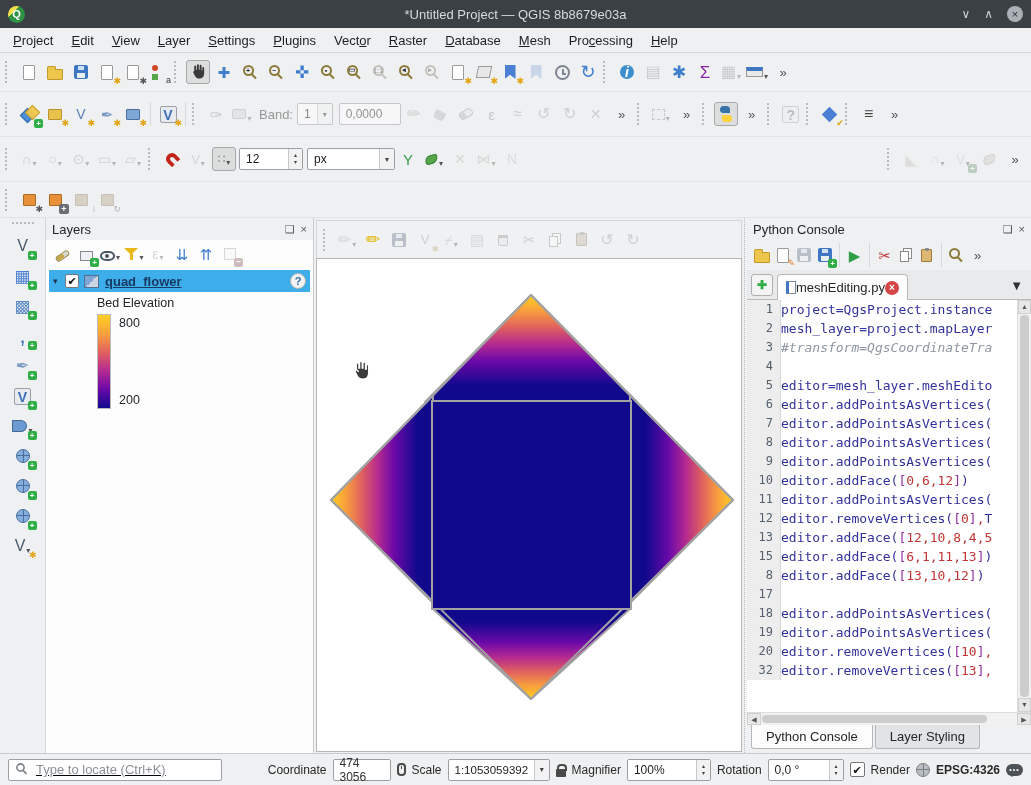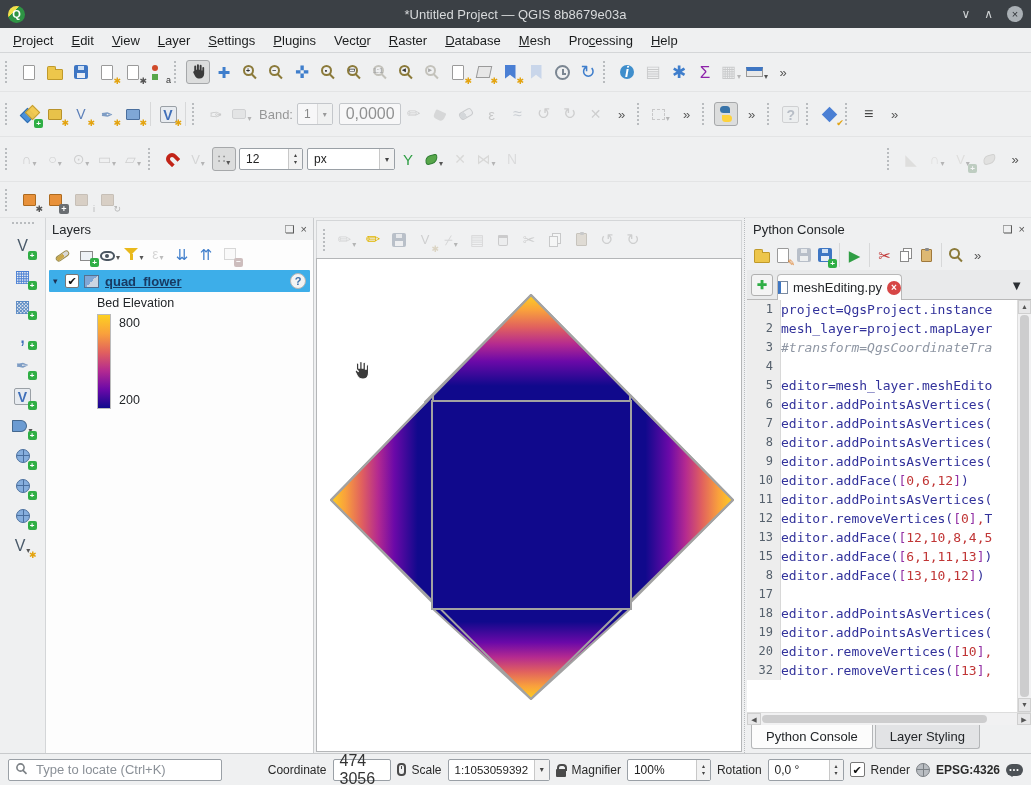--- a/index.html
+++ b/index.html
@@ -97,21 +97,21 @@
   .i-style::after{content:'';position:absolute;bottom:0;left:1px;width:6px;height:6px;background:#57a64a;}
   .i-lock{width:10px;height:8px;background:#4a4a4a;border-radius:1px;margin-top:6px;}
   .i-lock::before{content:'';position:absolute;top:-5px;left:1px;width:6px;height:5px;border:2px solid #4a4a4a;border-bottom:none;border-radius:4px 4px 0 0;}
   .i-mouse{width:9px;height:13px;border:2px solid #4a4a4a;border-radius:4px;}
   .i-mouse::before{content:'';position:absolute;top:1px;left:2px;width:1px;height:3px;background:#4a4a4a;}
   .i-bubble{width:17px;height:12px;background:#4d5257;border-radius:6px;color:#fff;font-size:7px;line-height:11px;text-align:center;letter-spacing:1px;}
   .i-bubble::after{content:'';position:absolute;bottom:-4px;left:3px;border:3px solid transparent;border-top-color:#4d5257;}
   
   .wlabel{font-size:13px;color:#2a2a2a;margin:0 4px;}
   .wlabel.dis{opacity:.45;}
-  .inputbox{height:22px;border:1px solid #9aa0a6;background:#fff;border-radius:2px;display:inline-flex;align-items:center;padding:0 6px;font-size:16px;color:#333;}
+  .inputbox{height:22px;border:1px solid #9aa0a6;background:#fff;border-radius:2px;display:inline-flex;align-items:center;padding:0 6px;font-size:12px;color:#333;}
   .inputbox.dis{opacity:.5;}
   .spin{height:22px;border:1px solid #9aa0a6;background:#fff;border-radius:2px;display:inline-flex;align-items:stretch;}
   .spin .val{padding:0 6px;font-size:12px;color:#222;display:flex;align-items:center;}
   .spin .btns{display:flex;flex-direction:column;justify-content:center;border-left:1px solid #c8c8c8;background:#f2f2f2;width:14px;align-items:center;}
   .spin .btns span{font-size:6px;line-height:7px;color:#444;}
   .combo{height:22px;border:1px solid #9aa0a6;background:#fff;border-radius:2px;display:inline-flex;align-items:center;font-size:12px;color:#222;}
   .combo .cv{padding:0 6px;}
   .combo .ca{width:15px;text-align:center;font-size:8px;color:#444;border-left:1px solid #c8c8c8;align-self:stretch;display:flex;align-items:center;justify-content:center;background:#f2f2f2;}
   .combo.dis{opacity:.5;}
   
@@ -143,21 +143,21 @@
   .ctools{height:38px;display:flex;align-items:center;padding:0 4px;border:1px solid #d4d6d8;border-bottom:none;margin:2px 2px 0 2px;background:#f0f1f2;flex:none;}
   .canvas{flex:1;margin:0 2px 1px 2px;background:#fff;border:1px solid #b4b6b8;position:relative;overflow:hidden;}
   .handcur{position:absolute;left:33px;top:100px;width:22px;height:24px;}
   .vsplit{width:3px;background:#eff0f1;border-left:1px dotted #b9bcbf;flex:none;}
   
   .right{width:284px;display:flex;flex-direction:column;flex:none;background:#eff0f1;min-height:0;}
   .rtools{height:30px;display:flex;align-items:center;padding:0 4px;background:#eff0f1;flex:none;}
   .rtools .tbtn{min-width:21px;height:22px;margin:0;}
   .tabbar{height:30px;display:flex;align-items:flex-end;background:#e9eaeb;border-bottom:1px solid #b9b9b9;padding:0 2px;flex:none;}
   .newtab{width:22px;height:22px;border:1px solid #b0b0b0;background:#f4f4f4;border-radius:3px;color:#2fae45;font-size:12px;font-weight:bold;text-align:center;line-height:20px;margin:0 4px 3px 2px;}
-  .etab{height:26px;background:#fdfdfd;border:1px solid #b9b9b9;border-bottom:none;border-radius:4px 4px 0 0;display:flex;align-items:center;gap:5px;padding:0 0;margin-bottom:-1px;}
+  .etab{height:26px;background:#fdfdfd;border:1px solid #b9b9b9;border-bottom:none;border-radius:4px 4px 0 0;display:flex;align-items:center;padding:0 8px;margin-bottom:-1px;}
   .etab .ticon{width:10px;height:13px;background:#fff;border:1px solid #7a8aa0;border-left:3px solid #3e76c3;}
   .etab .ttext{font-size:13px;color:#232629;}
   .etab .tclose{width:14px;height:14px;border-radius:50%;background:#d64545;color:#fff;font-size:10px;line-height:13px;text-align:center;font-weight:bold;}
   .tablist{margin-left:auto;color:#2b2f33;font-size:13px;padding:0 6px 6px 0;}
   .editor{flex:1;display:flex;position:relative;background:#fff;min-height:0;overflow:hidden;}
   .codelines{flex:1;overflow:hidden;font-family:"DejaVu Sans Mono",monospace;font-size:13px;line-height:19px;}
   .cl{display:flex;height:19px;white-space:pre;}
   .ln{width:34px;flex:none;background:#ededed;border-right:1px solid #d8d8d8;color:#55606c;text-align:right;padding-right:7px;font-size:12px;}
   .ct{padding-left:0;color:#32329b;overflow:hidden;}
   .ct b{font-weight:normal;} .ct i.tk-c{color:#8e96a3;}
@@ -167,21 +167,21 @@
   .vthumb{flex:1;margin:1px 2px;background:#cdcdce;border-radius:4px;}
   .hscroll{height:13px;display:flex;background:#f1f1f2;border-top:1px solid #ddd;flex:none;}
   .hscroll .sbtn{width:14px;height:100%;}
   .hthumb{flex:1;margin:2px 1px;background:#cdcdce;border-radius:4px;margin-right:30px;}
   .btabs{height:28px;display:flex;align-items:flex-start;gap:2px;padding:0 4px;background:#eff0f1;flex:none;}
   .btab{height:24px;padding:0 14px;font-size:13px;display:flex;align-items:center;border:1px solid #b4b6b8;border-top:none;border-radius:0 0 3px 3px;color:#232629;}
   .btab.on{background:#fcfcfc;}
   .btab.off{background:#e2e3e5;}
   
   .statusbar{height:32px;border-top:1px solid #c8cacc;background:#eff0f1;display:flex;align-items:center;padding:0 8px;gap:6px;flex:none;}
-  .locator{width:214px;height:22px;border:1px solid #9aa0a6;border-radius:2px;background:#fff;display:flex;align-items:center;gap:6px;padding:0 6px;}
+  .locator{width:214px;height:22px;border:1px solid #9aa0a6;border-radius:2px;background:#fff;display:flex;align-items:center;gap:6px;padding:0 6px;text-decoration:underline;}
   .locator .ph{font-size:13px;color:#8a9097;}
   .slabel{font-size:12px;color:#2a2a2a;}
   .cb{width:15px;height:15px;background:#fff;border:1px solid #777;border-radius:2px;font-size:11px;line-height:14px;text-align:center;color:#111;}
   .crs{font-size:12px;color:#2a2a2a;font-weight:bold;}
 </style>
 </head>
 <body>
 
 <div id="app">
 

